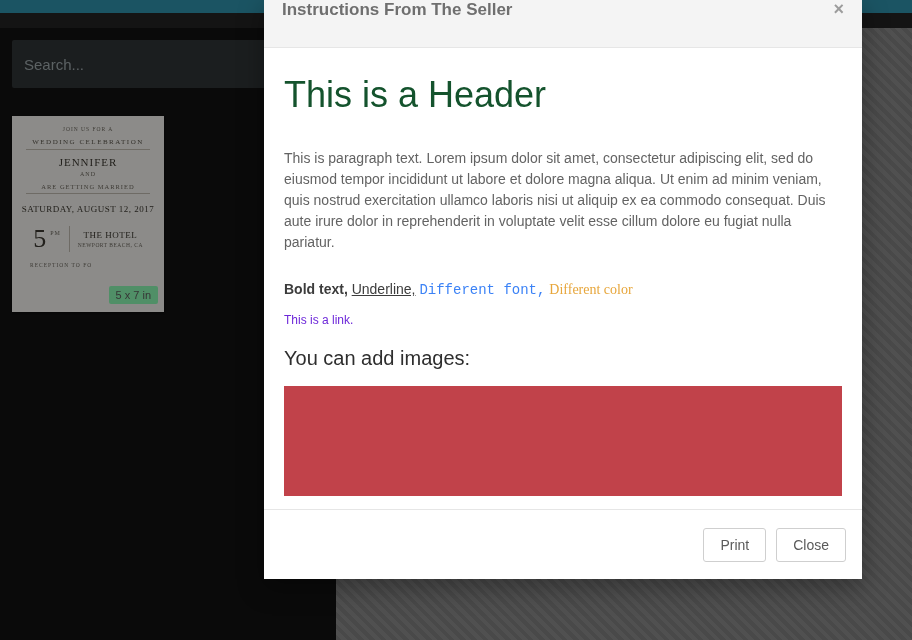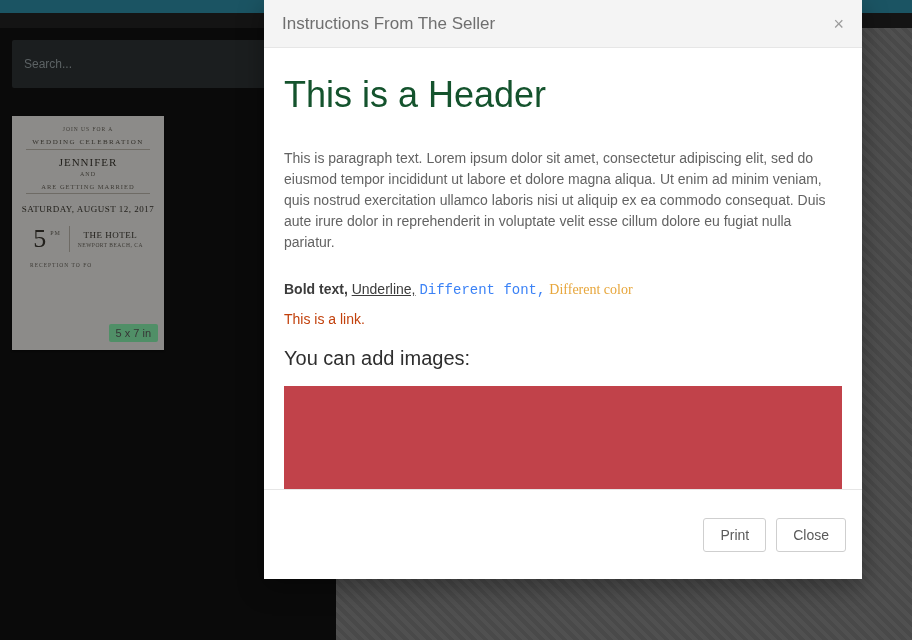--- a/index.html
+++ b/index.html
@@ -12,27 +12,27 @@
     background: #2d8ca6;
   }
 
   
   .sidebar {
     position: absolute; top: 28px; left: 0; width: 336px; bottom: 0;
     background: #111; padding: 12px 12px;
   }
   .search-input {
     width: 100%; height: 48px; border: none; outline: none;
-    background: #2d3234; color: #aeb6b8; font-size: 12px;
+    background: #2d3234; color: #aeb6b8; font-size: 15px;
     padding: 0 12px; border-radius: 2px;
   }
   .search-input::placeholder { color: #99a3a6; }
 
   .card {
-    margin-top: 28px; width: 152px; height: 234px;
+    margin-top: 28px; width: 152px; height: 196px;
     background: #e9e8e4; position: relative; color: #4e4a44;
     box-shadow: 0 1px 2px rgba(0,0,0,.4);
     text-align: center; font-family: Georgia, "Times New Roman", serif;
     padding: 10px 6px 6px;
   }
   .card .joinus { font-size: 5.5px; letter-spacing: 1px; color:#6a655d; }
   .card .label { font-size: 7px; letter-spacing: 1.5px; margin-top: 6px; color:#58534b; }
   .card hr { border: none; border-top: 1px solid #b7b2a8; margin: 3px 8px; }
   .card .name { font-size: 11px; letter-spacing: 1px; margin-top: 6px; color:#3a362f; }
   .card .and  { font-size: 6px; letter-spacing: 1px; margin-top: 3px; color:#6a655d;}
@@ -64,41 +64,41 @@
   }
 
   
   .modal {
     position:absolute; top:0; left:264px; width:598px; height:579px;
     background:#fff; box-shadow:0 8px 24px rgba(0,0,0,.35);
     display:flex; flex-direction:column;
   }
   .modal-header {
     height:48px; background:#f4f4f4; border-bottom:1px solid #e6e6e6;
-    display:flex; align-items:center; justify-content:space-between;
-    padding:0 18px; color:#6f6f6f; font-size:17px; font-weight:400;
+    display:flex; justify-content:space-between;
+    padding:0 18px; color:#6f6f6f; font-size:17px; font-weight:700;
   }
   .modal-header .close-x { color:#9c9c9c; font-size:18px; cursor:pointer; line-height:1; }
 
   .modal-body {
     flex:1; overflow:auto; padding: 26px 20px 10px 20px; color:#5c5c5c;
   }
   .modal-body h1 { font-size:36px; font-weight:400; color:#14532d; margin-bottom:32px; font-family:"Helvetica Neue", Arial, sans-serif;}
   .modal-body p.para { font-size:14px; line-height:1.5; color:#636363; margin-bottom:28px; }
   .rich-line { font-size:14px; margin-bottom:12px; }
   .rich-line .bold { font-weight:700; color:#3c3c3c; }
   .rich-line .ul { text-decoration:underline; color:#3c3c3c; }
   .rich-line .diff-font { font-family:Liberation Mono, monospace; color:#3b82f6; }
   .rich-line .diff-color { color:#e7a63b; font-family:"Comic Sans MS","Marker Felt",cursive; }
-  .link { color:#c2410c; font-size:14px; text-decoration:none; display:inline-block; margin-bottom:20px; }
+  .link { color:#6d28d9; font-size:12px; text-decoration:none; display:inline-block; margin-bottom:20px; }
   .modal-body h2 { font-size:20px; font-weight:400; color:#2e2e2e; margin-bottom:16px; }
   .img-block { width:100%; height:110px; background:#c1424a; }
 
   .modal-footer {
-    height:90px; border-top:1px solid #e6e6e6;
+    height:70px; border-top:1px solid #e6e6e6;
     display:flex; align-items:center; justify-content:flex-end;
     gap:10px; padding:0 16px;
   }
   .btn {
     border:1px solid #cfcfcf; background:#fff; color:#5a5a5a;
     font-size:14px; padding:8px 16px; border-radius:3px; cursor:pointer;
   }
 </style>
 </head>
 <body>

